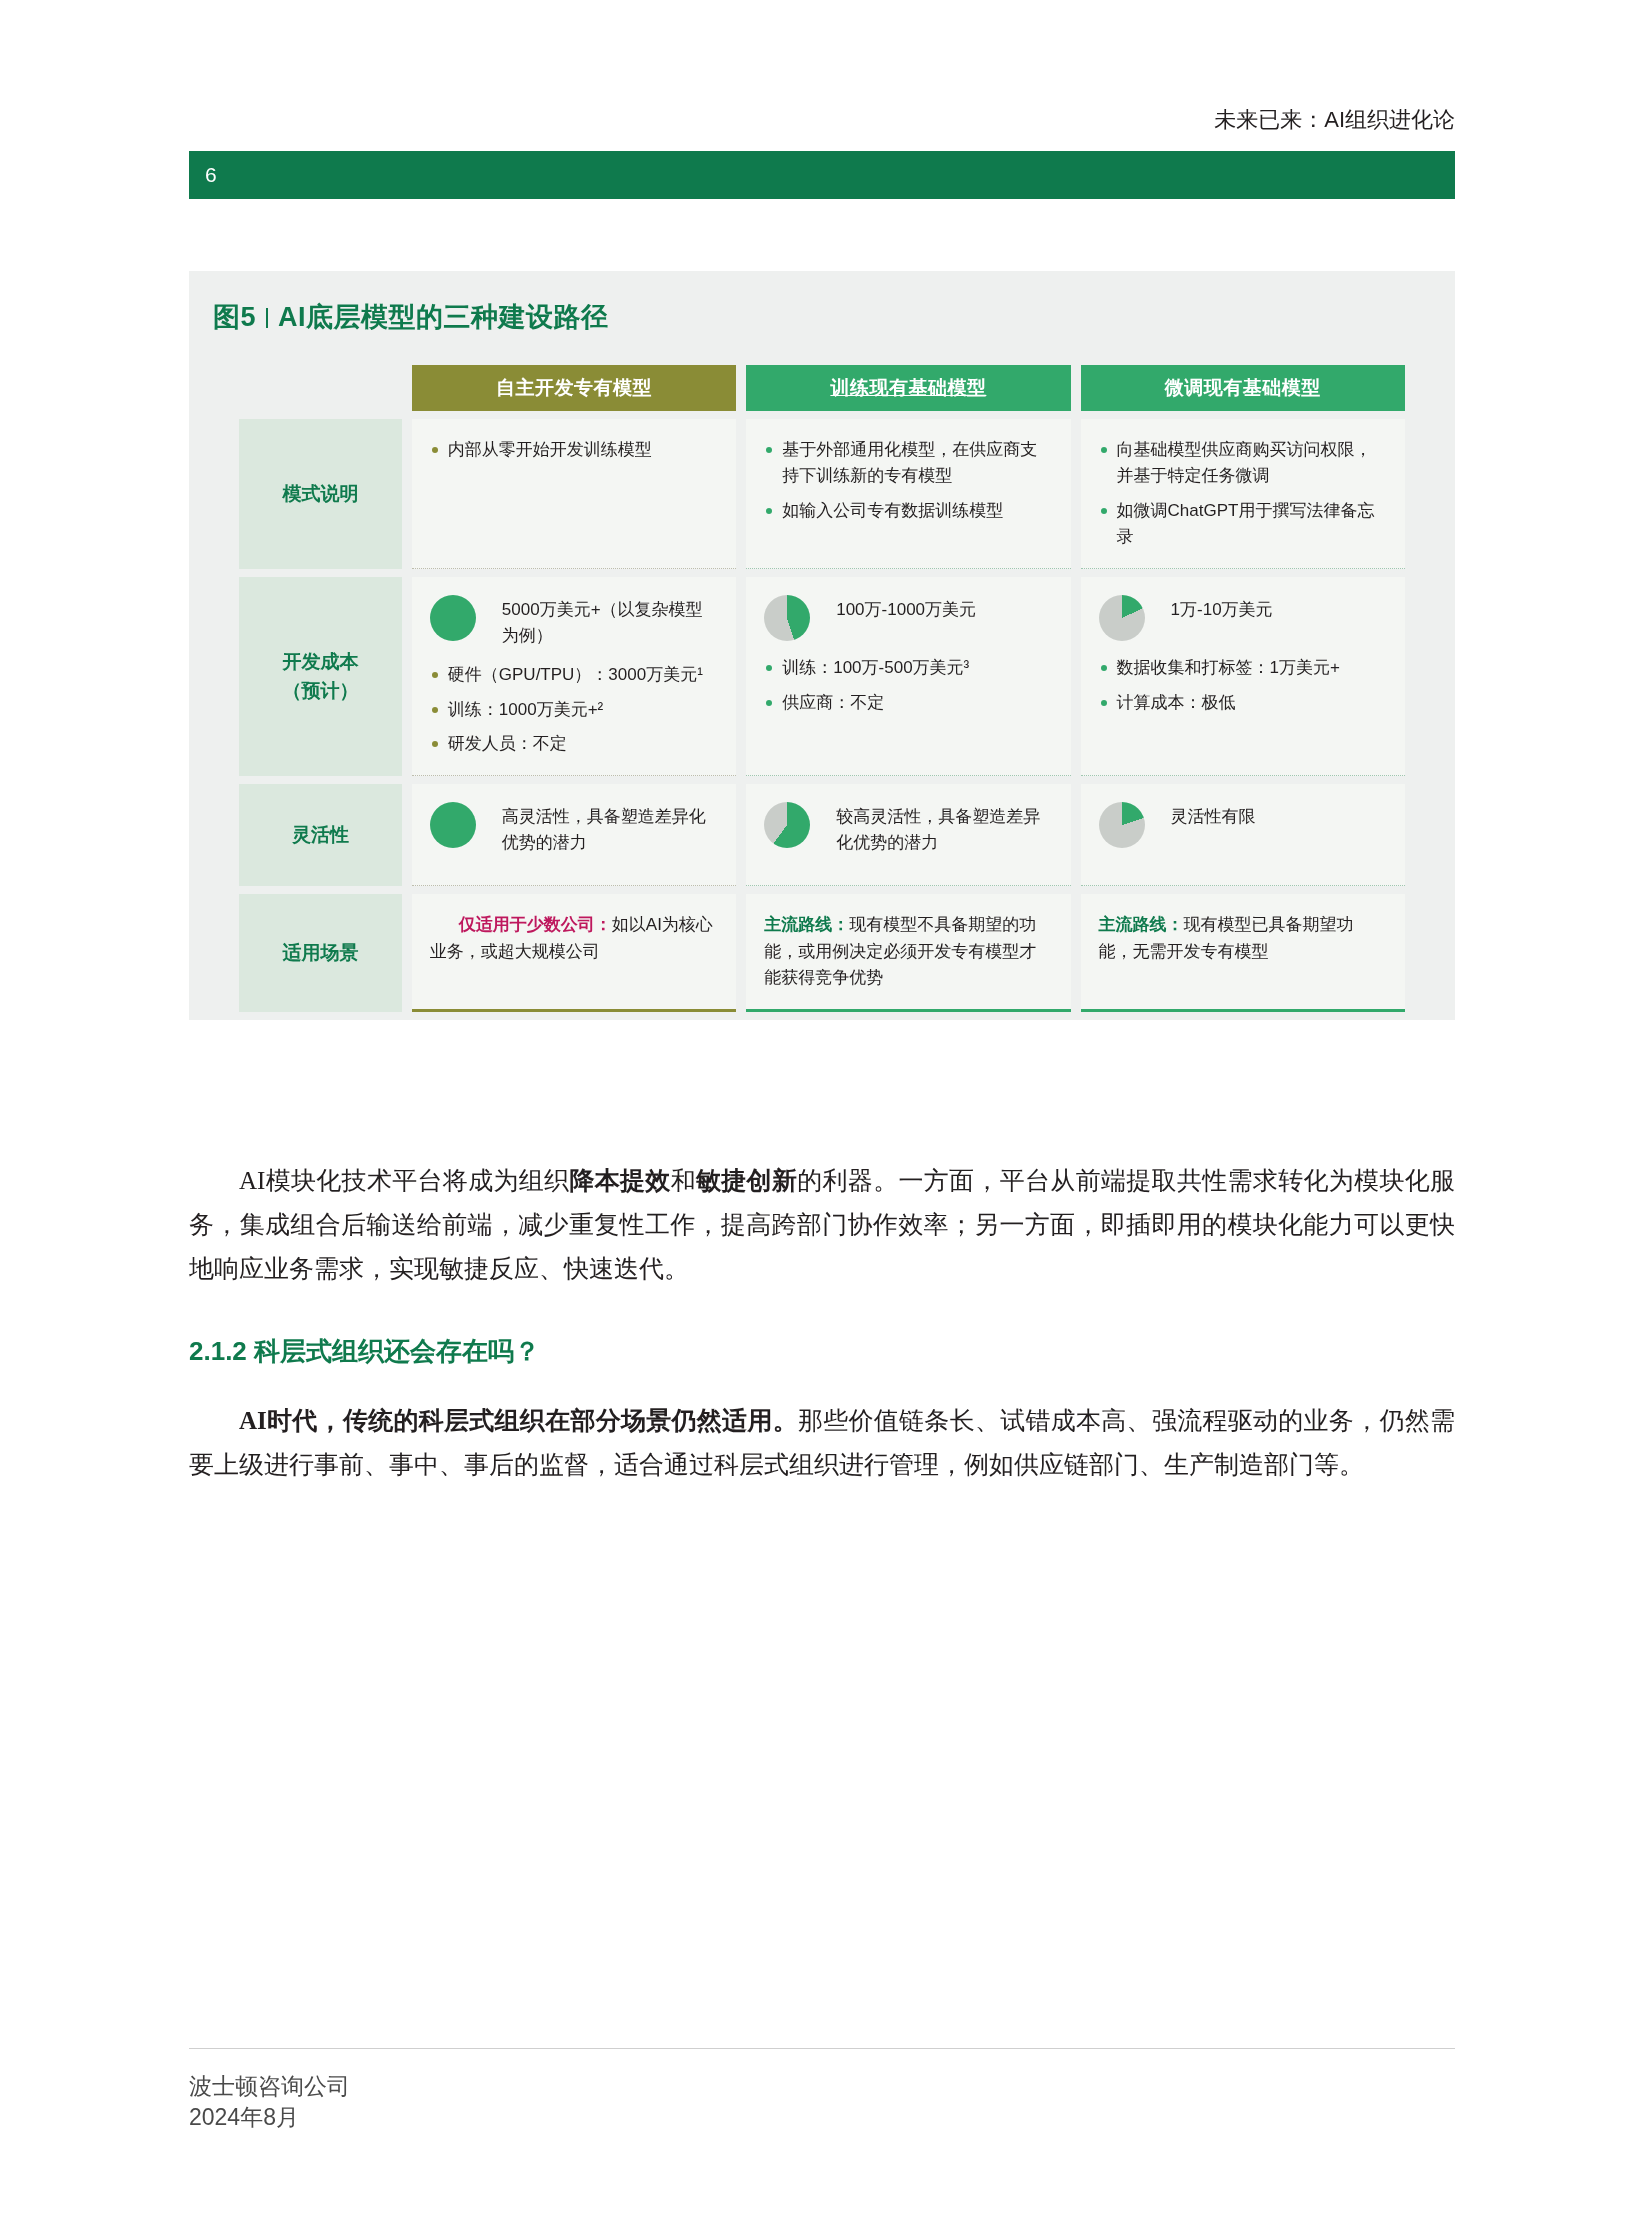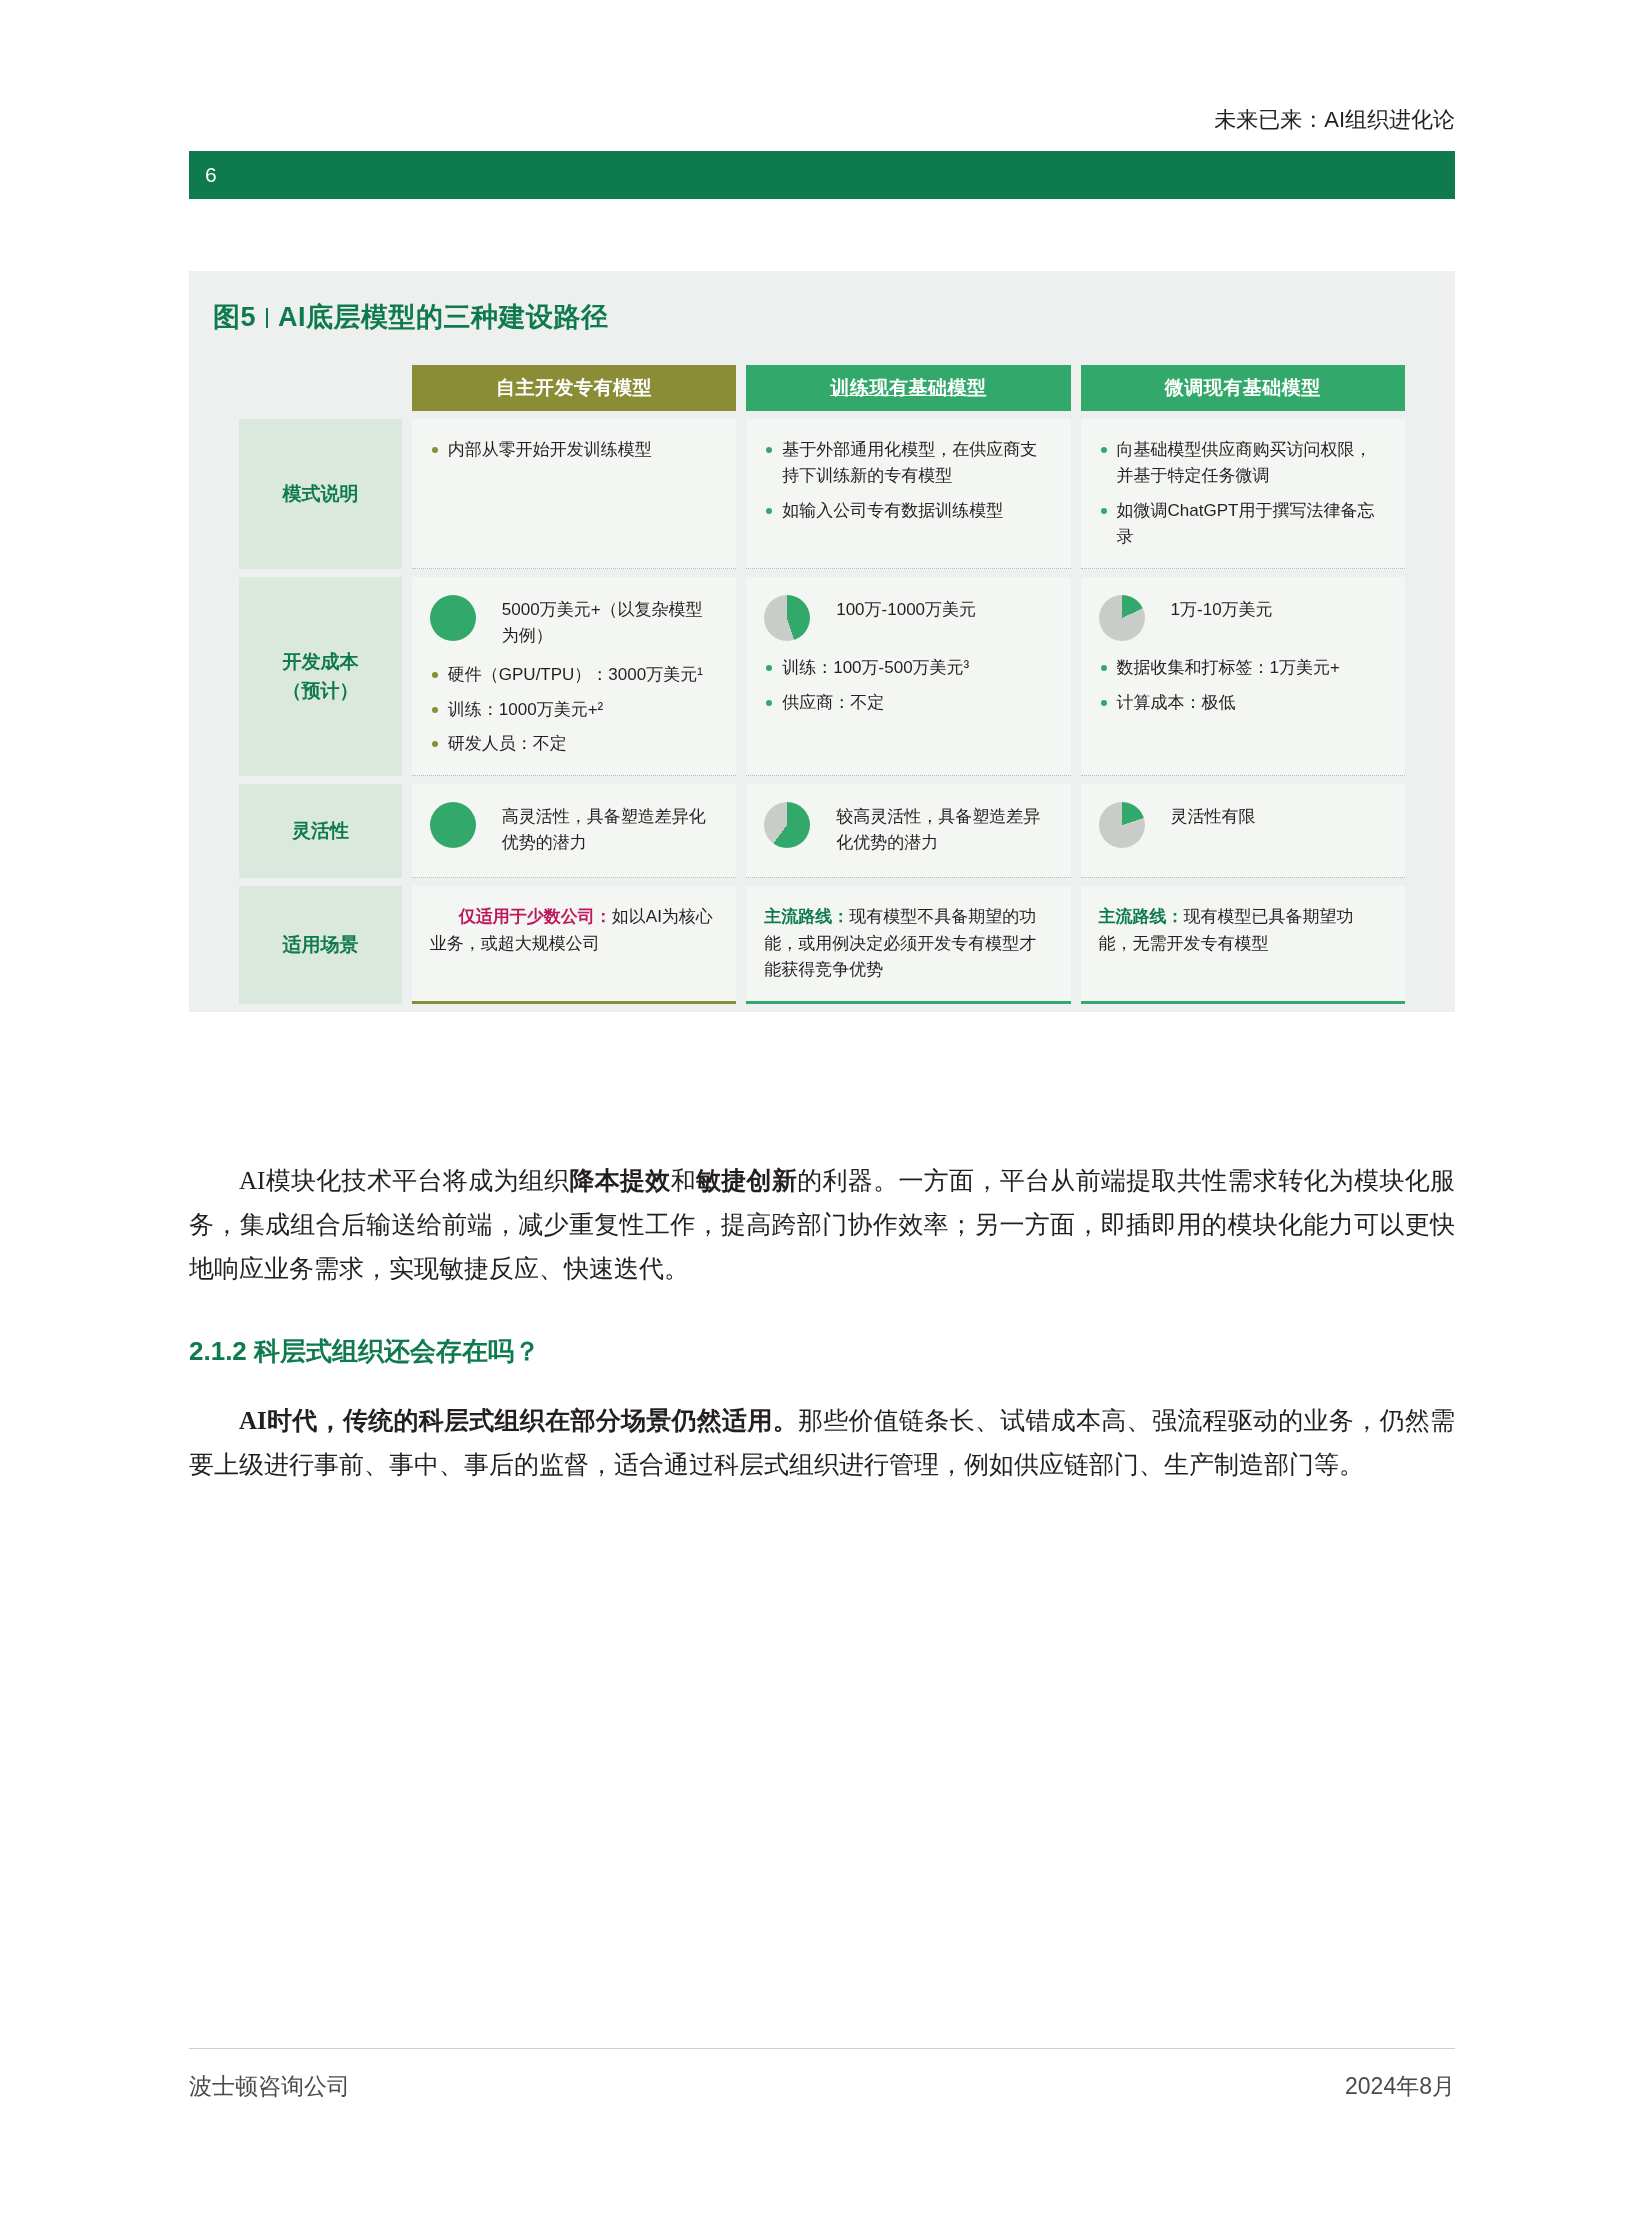--- a/index.html
+++ b/index.html
@@ -216,20 +216,21 @@
   .footer hr {
     border: none;
     border-top: 1px solid #cfcfcf;
     margin: 0 0 22px 0;
   }
   .footer-row {
     display: flex;
     justify-content: space-between;
     font-size: 23px;
     color: #4a4a4a;
+    flex-direction: column;
   }
 </style>
 </head>
 <body>
 
 <div class="page">
 
   <div class="header">
     <div class="header-num">6</div>
     <div class="header-rest">
@@ -313,21 +314,21 @@
             <ul class="bul">
               <li>数据收集和打标签：1万美元+</li>
               <li>计算成本：极低</li>
             </ul>
           </td>
         </tr>
 
         <tr>
           <td class="row-label">灵活性</td>
           <td class="cell c1">
-            <div class="donut-row" style="margin-bottom:4px;">
+            <div class="donut-row" style="margin-bottom:12px;">
               <div class="donut" style="background:#32a96b;"></div>
               <div class="donut-txt">高灵活性，具备塑造差异化优势的潜力</div>
             </div>
           </td>
           <td class="cell c2">
             <div class="donut-row" style="margin-bottom:0;">
               <div class="donut" style="background:conic-gradient(#32a96b 0 60%, #c9cdc9 60% 100%);"></div>
               <div class="donut-txt">较高灵活性，具备塑造差异化优势的潜力</div>
             </div>
           </td>

